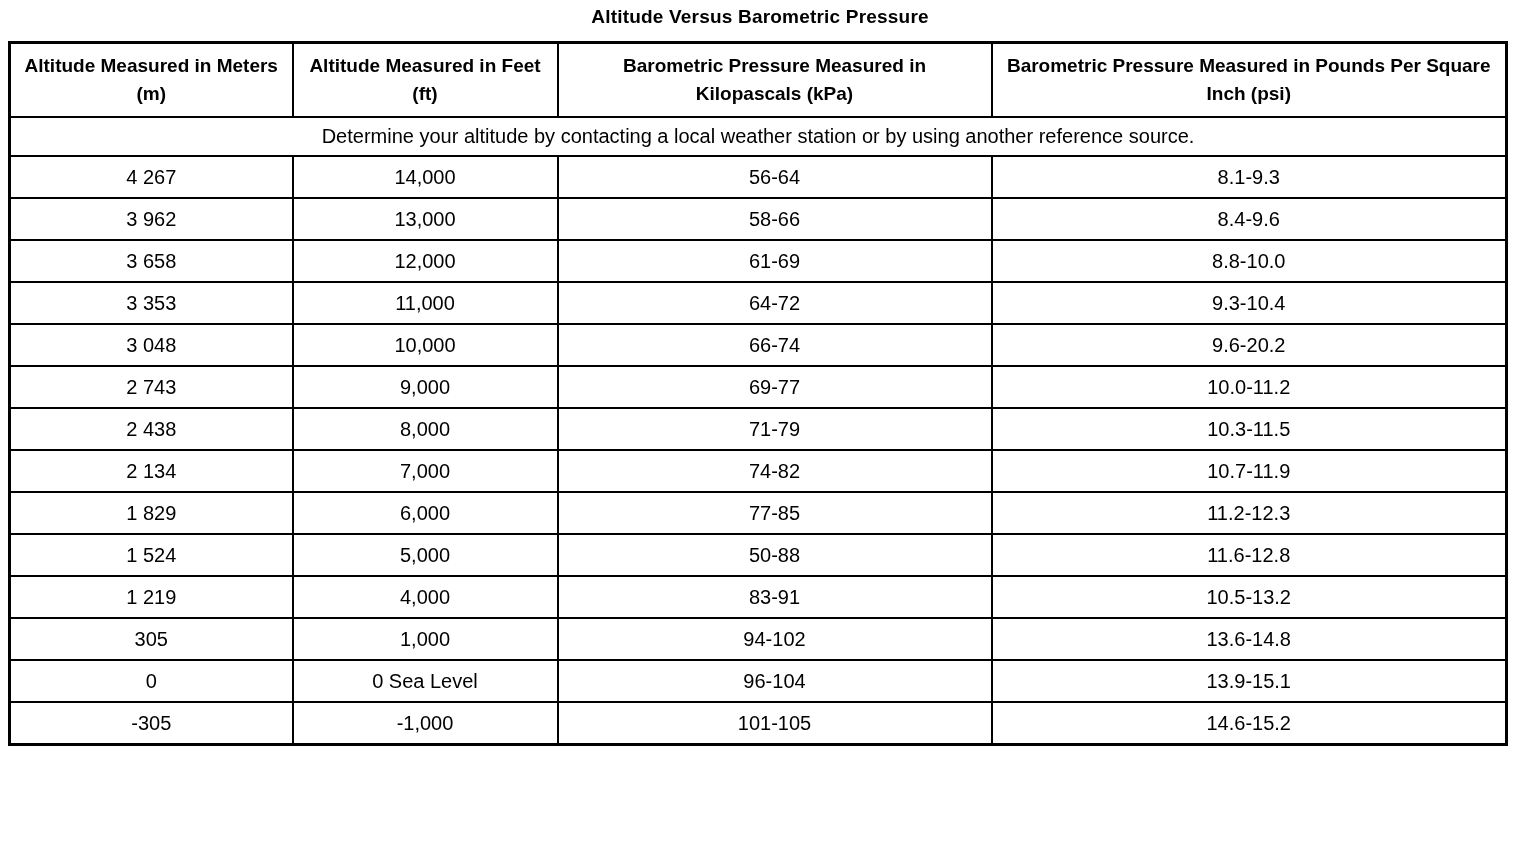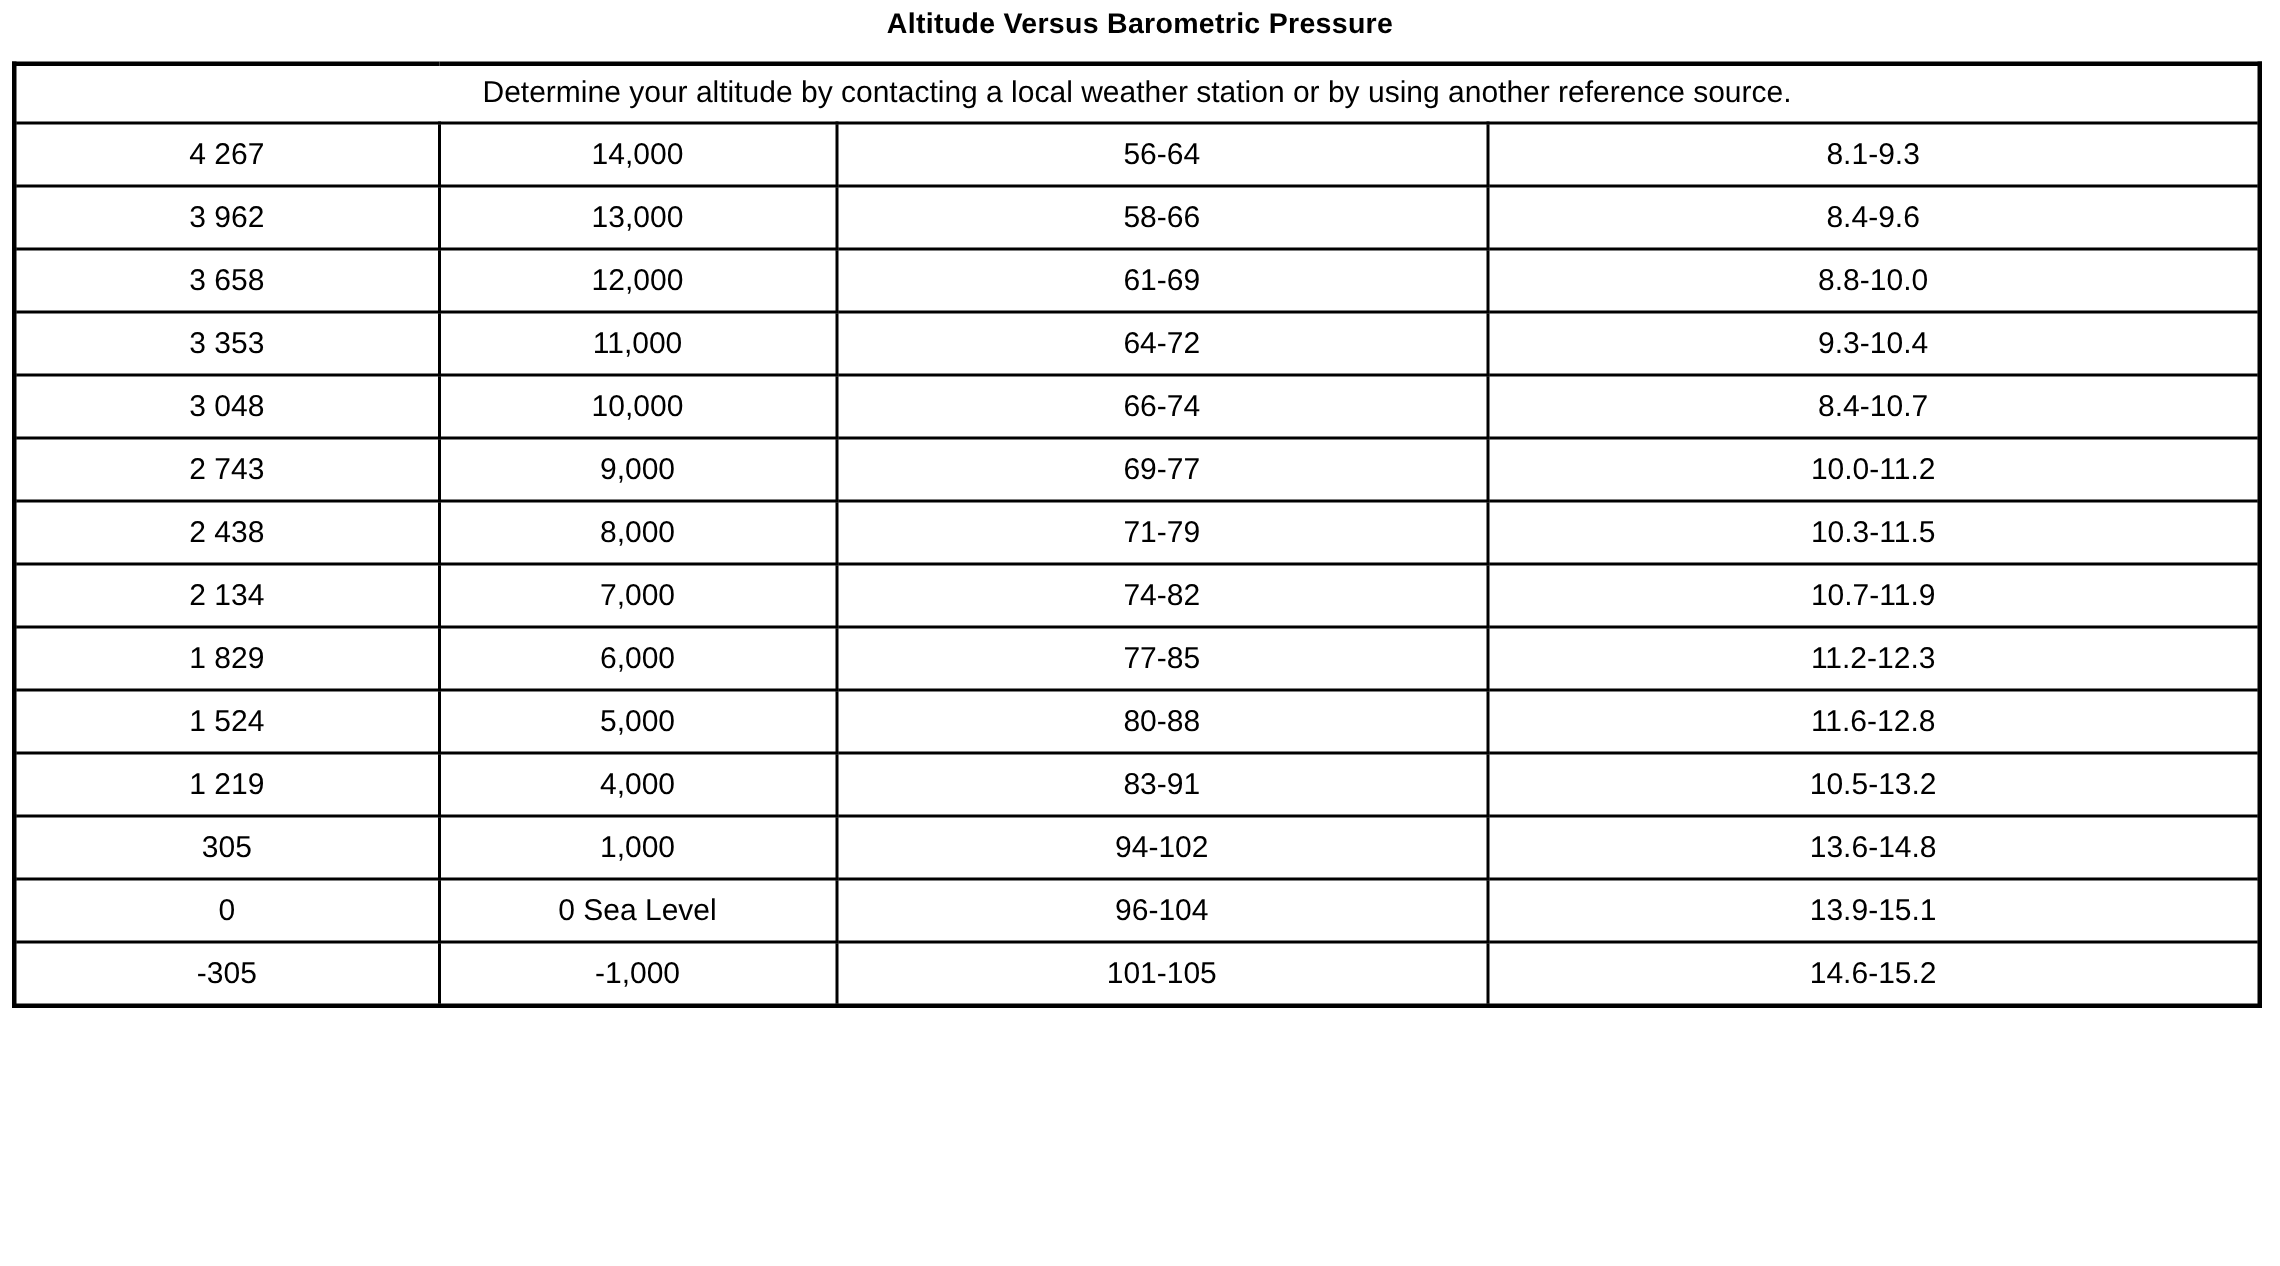--- a/index.html
+++ b/index.html
@@ -69,20 +69,26 @@
   <div class="doc-title">Altitude Versus Barometric Pressure</div>
 
   <table class="alt-table">
     <colgroup>
       <col style="width: 283px;">
       <col style="width: 265px;">
       <col style="width: 434px;">
       <col style="width: 515px;">
     </colgroup>
     <thead>
+      <tr>
+        <th>Altitude Measured in Meters (m)</th>
+        <th>Altitude Measured in Feet (ft)</th>
+        <th>Barometric Pressure Measured in Kilopascals (kPa)</th>
+        <th>Barometric Pressure Measured in Pounds Per Square Inch (psi)</th>
+      </tr>
       <tr class="note-row">
         <td colspan="4">Determine your altitude by contacting a local weather station or by using another reference source.</td>
       </tr>
     </thead>
     <tbody class="data-body">
 
     <tr>
           <td>4 267</td>
           <td>14,000</td>
           <td>56-64</td>
@@ -103,21 +109,21 @@
         <tr>
           <td>3 353</td>
           <td>11,000</td>
           <td>64-72</td>
           <td>9.3-10.4</td>
         </tr>
         <tr>
           <td>3 048</td>
           <td>10,000</td>
           <td>66-74</td>
-          <td>8.4-10.7</td>
+          <td>9.6-20.2</td>
         </tr>
         <tr>
           <td>2 743</td>
           <td>9,000</td>
           <td>69-77</td>
           <td>10.0-11.2</td>
         </tr>
         <tr>
           <td>2 438</td>
           <td>8,000</td>
@@ -132,21 +138,21 @@
         </tr>
         <tr>
           <td>1 829</td>
           <td>6,000</td>
           <td>77-85</td>
           <td>11.2-12.3</td>
         </tr>
         <tr>
           <td>1 524</td>
           <td>5,000</td>
-          <td>80-88</td>
+          <td>50-88</td>
           <td>11.6-12.8</td>
         </tr>
         <tr>
           <td>1 219</td>
           <td>4,000</td>
           <td>83-91</td>
           <td>10.5-13.2</td>
         </tr>
         <tr>
           <td>305</td>

